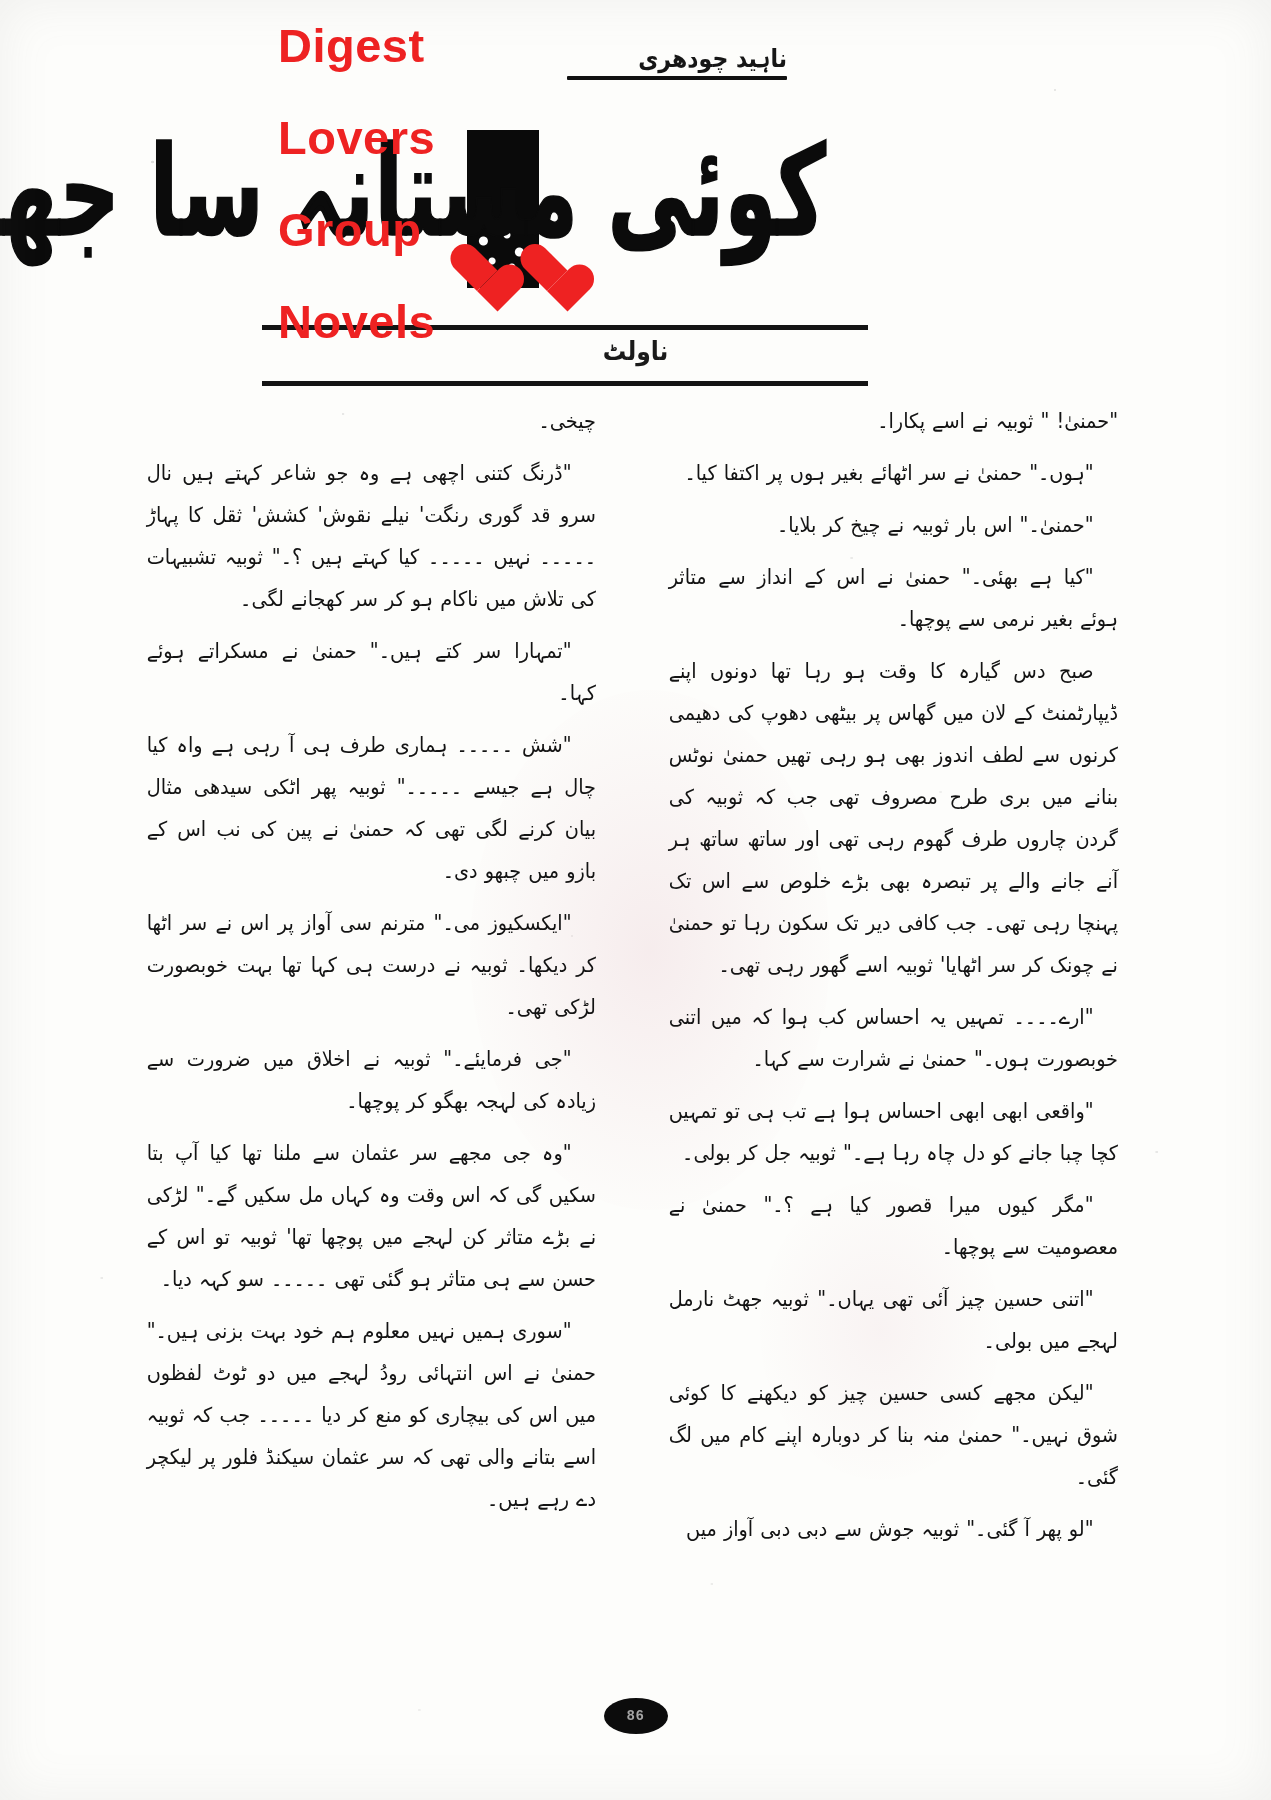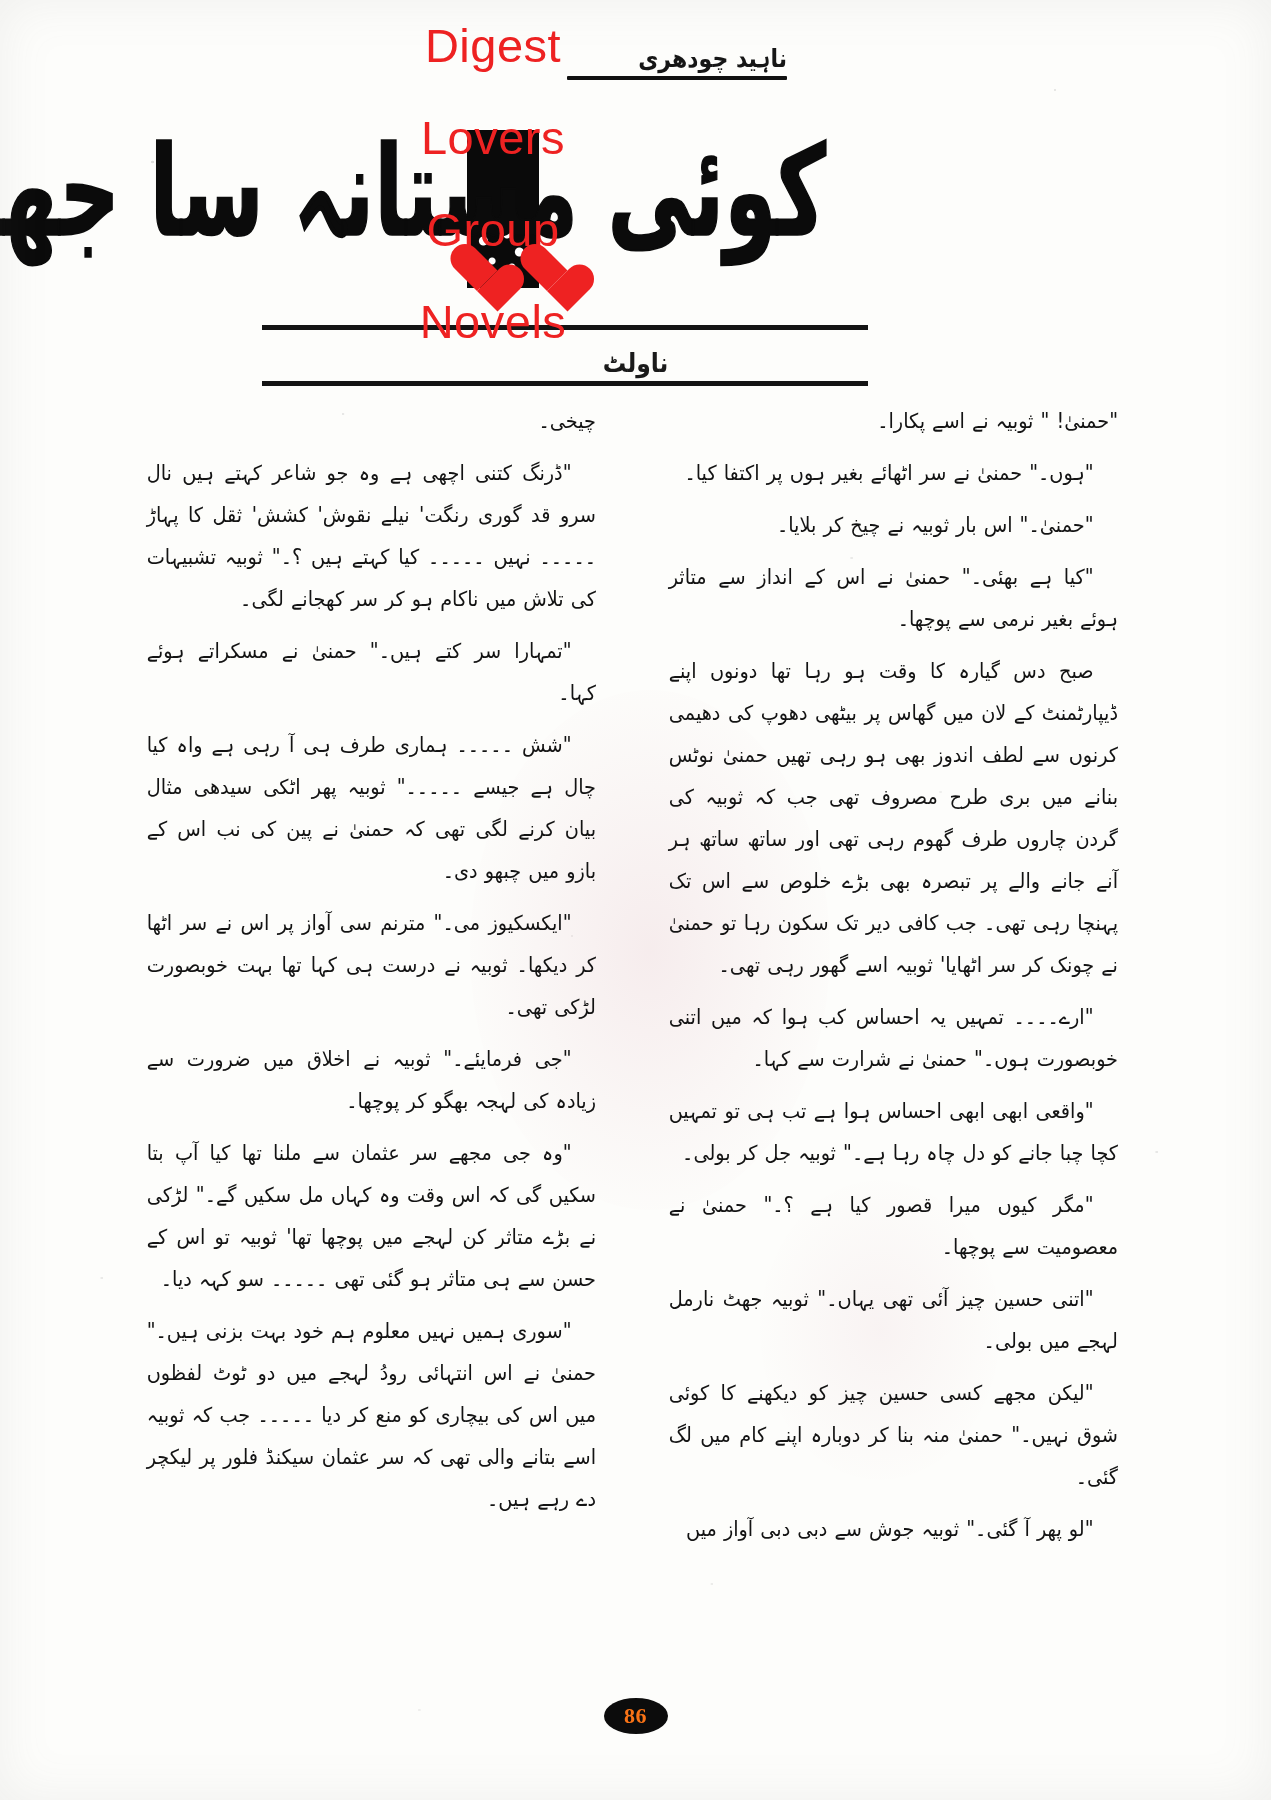--- a/index.html
+++ b/index.html
@@ -71,24 +71,24 @@
     left: 278px; top: 0px;
     width: 430px;
     z-index: 40;
     pointer-events: none;
     font-family: "Liberation Sans", sans-serif;
   }
   .watermark .wm-line {
     color: #ee2222;
     font-size: 47px;
     line-height: 92px;
-    font-weight: 400;
+    font-weight: 700;
     letter-spacing: .5px;
     direction: ltr;
-    text-align: center;
+    text-align: left;
     white-space: nowrap;
   }
   .wm-hearts {
     position: absolute;
     left: 172px; top: 243px;
     display: flex;
     gap: 14px;
     direction: ltr;
   }
   .heart {
@@ -184,21 +184,21 @@
   .rule {
     position: absolute;
     background: #141414;
     z-index: 12;
   }
   .rule-top    { left: 262px; top: 325px;  width: 606px; height: 5px; }
   .rule-bottom { left: 262px; top: 381px;  width: 606px; height: 5px; }
 
   .genre-label {
     position: absolute;
-    left: 0; right: 0; top: 348px;
+    left: 0; right: 0; top: 336px;
     text-align: center;
     z-index: 14;
     direction: rtl;
   }
   .genre-label span {
     font-family: "DejaVu Sans", sans-serif;
     font-size: 26px;
     color: #1a1a1a;
     font-weight: 600;
     letter-spacing: 1px;
@@ -244,23 +244,23 @@
     transform: translateX(-50%);
     width: 64px; height: 36px;
     border-radius: 50%;
     background: #0c0c0c;
     display: flex;
     align-items: center;
     justify-content: center;
     z-index: 20;
   }
   .page-number span {
-    color: #f97316;
-    font-family: Liberation Serif, serif;
-    font-size: 22px;
+    color: #a3a3a3;
+    font-family: Liberation Mono, monospace;
+    font-size: 14px;
     font-weight: 700;
     letter-spacing: .5px;
     direction: ltr;
   }
 
   
   .scan-edge {
     position: absolute;
     inset: 0;
     pointer-events: none;

